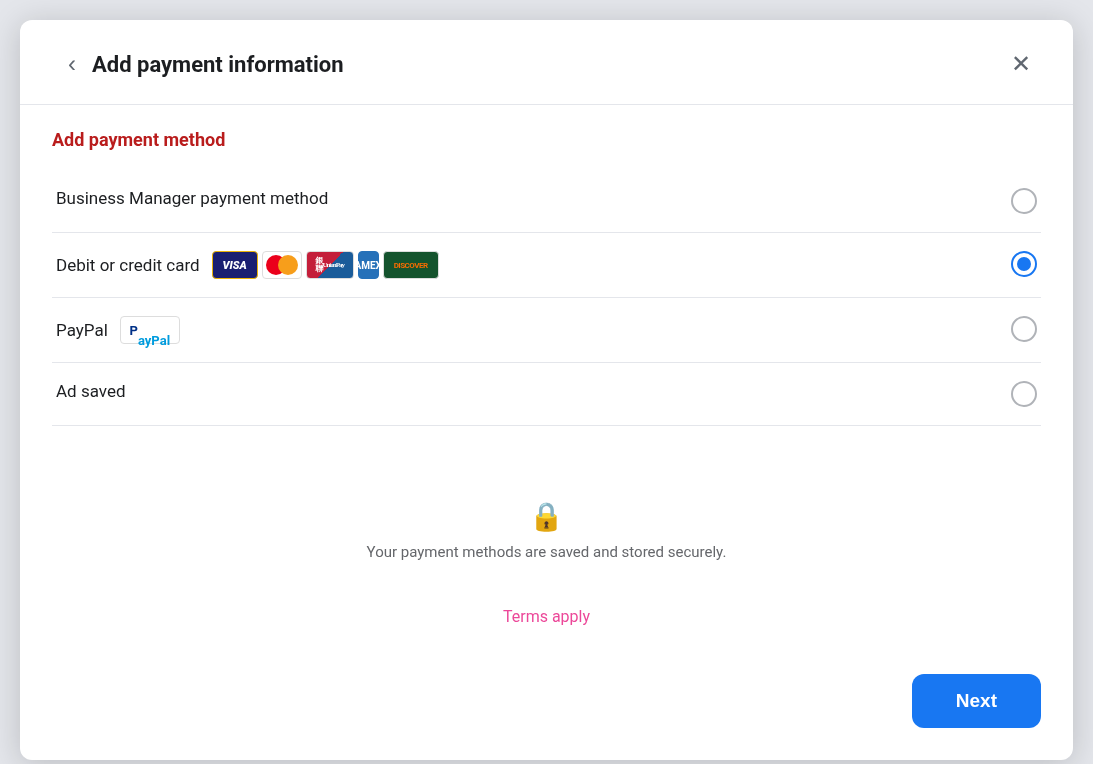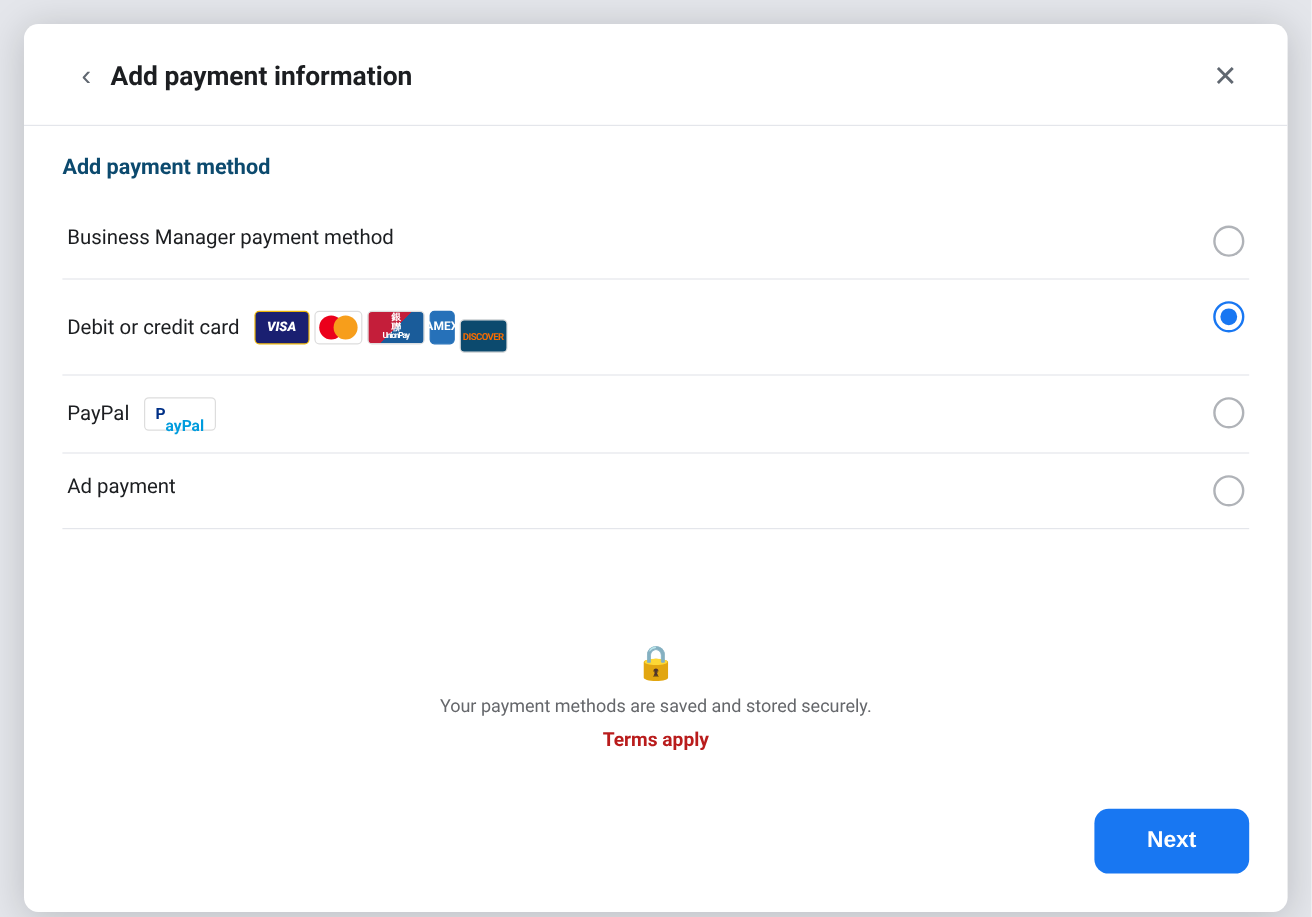--- a/index.html
+++ b/index.html
@@ -66,21 +66,21 @@
     .modal-body {
       padding: 24px 32px 32px 32px;
       flex: 1;
       display: flex;
       flex-direction: column;
     }
 
     .section-title {
       font-size: 18px;
       font-weight: 700;
-      color: #0c4a6e;
+      color: #b91c1c;
       margin-bottom: 20px;
     }
 
     .payment-option {
       display: flex;
       align-items: flex-start;
       justify-content: space-between;
       padding: 18px 4px;
       border-bottom: 1px solid #e4e6eb;
       cursor: pointer;
@@ -169,29 +169,28 @@
     .amex-icon {
       background: #2671b9;
       color: white;
       font-size: 10px;
       font-weight: 700;
       width: 21px;
       border: 1px solid #2671b9;
     }
 
     .discover-icon {
-      background: #0c4a6e;
+      background: #14532d;
       color: #f76c00;
       font-size: 8px;
       font-weight: 700;
-      width: 40px;
+      width: 56px;
       border: 1px solid #ddd;
       text-transform: uppercase;
       letter-spacing: -0.5px;
-      margin-top: 15px;
     }
 
     .paypal-icon-box {
       background: white;
       border: 1px solid #ddd;
       border-radius: 4px;
       padding: 4px 8px;
       display: flex;
       align-items: center;
       justify-content: center;
@@ -253,25 +252,26 @@
       color: #65676b;
     }
 
     .security-text {
       color: #65676b;
       font-size: 15px;
       text-align: center;
     }
 
     .terms-link {
-      color: #b91c1c;
+      color: #ec4899;
       font-size: 16px;
-      font-weight: 700;
+      font-weight: 400;
       cursor: pointer;
       text-decoration: none;
+      margin-top: 36px;
     }
 
     .footer {
       display: flex;
       justify-content: flex-end;
       padding: 16px 32px 32px 32px;
     }
 
     .next-btn {
       background: #1877f2;
@@ -322,21 +322,21 @@
 
           <div class="card-icon visa-icon">VISA</div>
 
           <div class="card-icon mc-icon">
             <div class="mc-circles">
               <div class="mc-red"></div>
               <div class="mc-yellow"></div>
             </div>
           </div>
 
-          <div class="card-icon unionpay-icon" style="font-size:8px; letter-spacing:-1px; flex-direction: column; padding: 2px 20px;">
+          <div class="card-icon unionpay-icon" style="font-size:8px; letter-spacing:-1px; flex-direction: row; padding: 2px 20px; font-family: Liberation Serif, serif;">
             <span style="color:white; font-weight:900; line-height:1;">銀聯</span>
             <span style="color:white; font-size:7px; line-height:1;">UnionPay</span>
           </div>
 
           <div class="card-icon amex-icon">AMEX</div>
 
           <div class="card-icon discover-icon">DISCOVER</div>
         </div>
       </div>
       <div class="radio-btn selected"></div>
@@ -348,21 +348,21 @@
         <div class="paypal-icon-box">
           <span class="paypal-text paypal-p1">P</span>
             <span class="paypal-text paypal-p2">ayPal</span>
         </div>
       </div>
       <div class="radio-btn"></div>
     </div>
 
     <div class="payment-option">
       <div class="payment-option-left">
-        <span>Ad payment</span>
+        <span>Ad saved</span>
       </div>
       <div class="radio-btn"></div>
     </div>
 
     <div class="security-section">
       <span class="lock-icon">🔒</span>
       <p class="security-text">Your payment methods are saved and stored securely.</p>
       <a class="terms-link" href="#">Terms apply</a>
     </div>
   </div>

